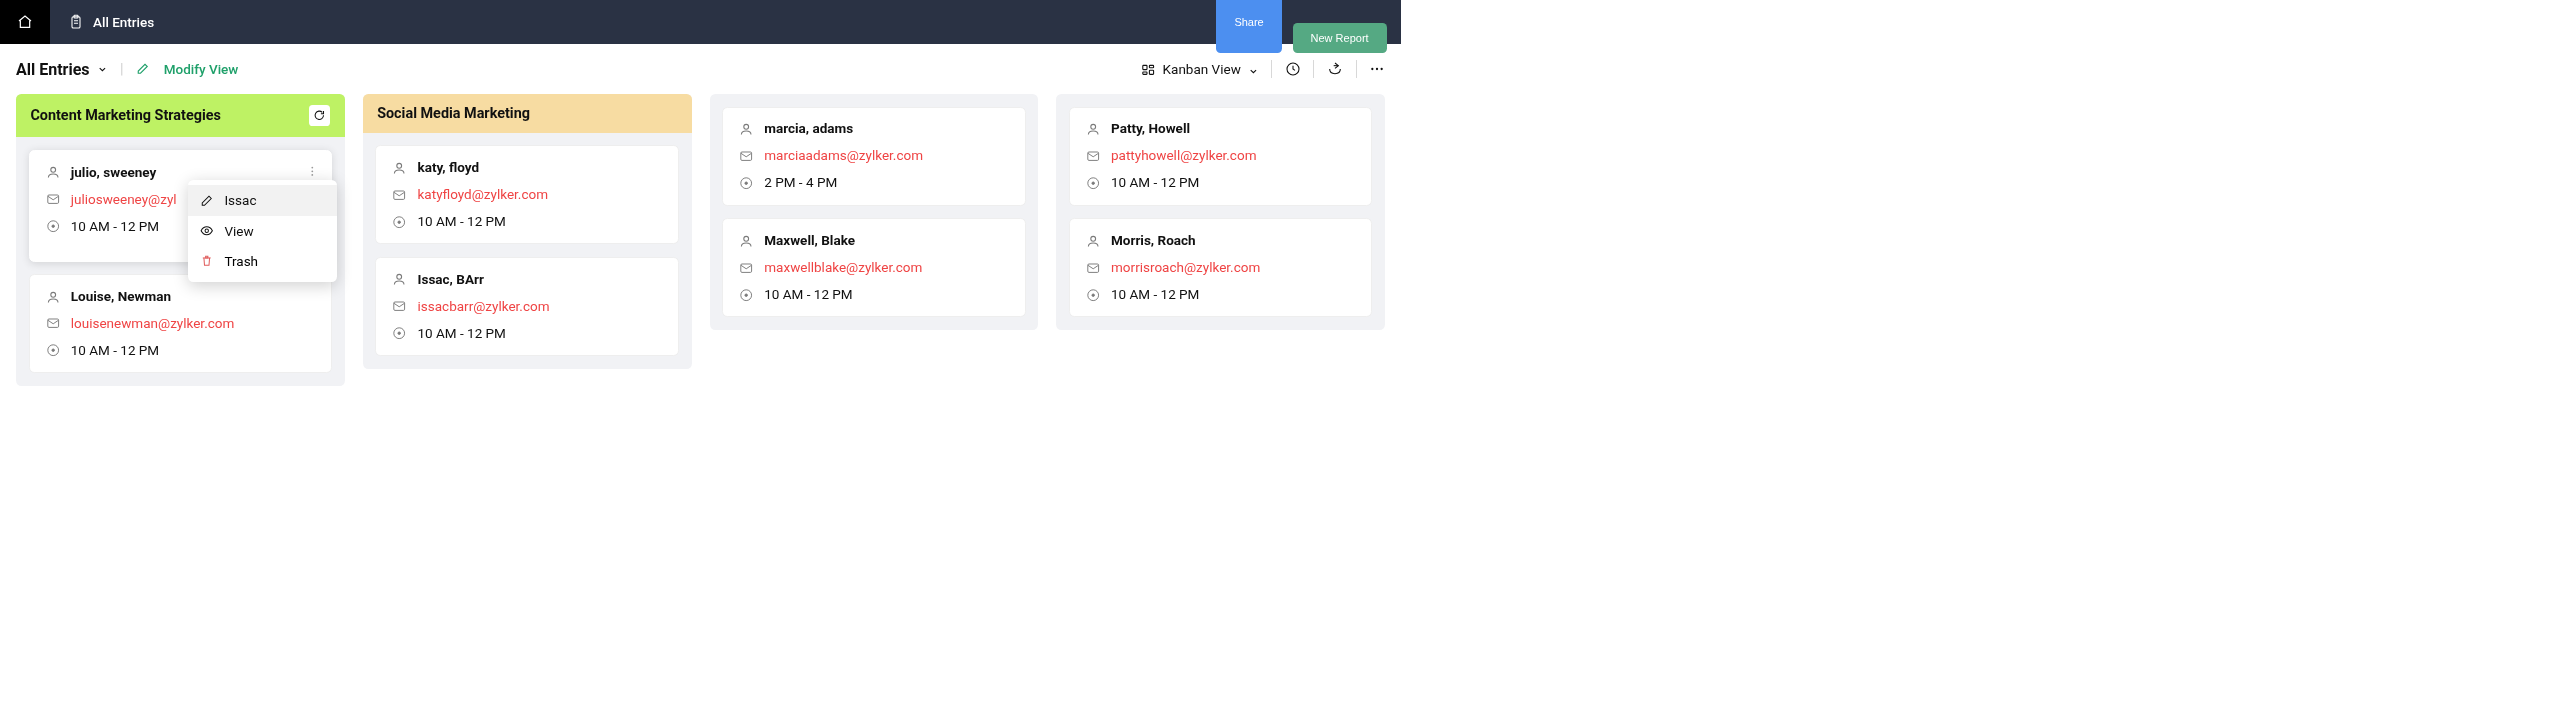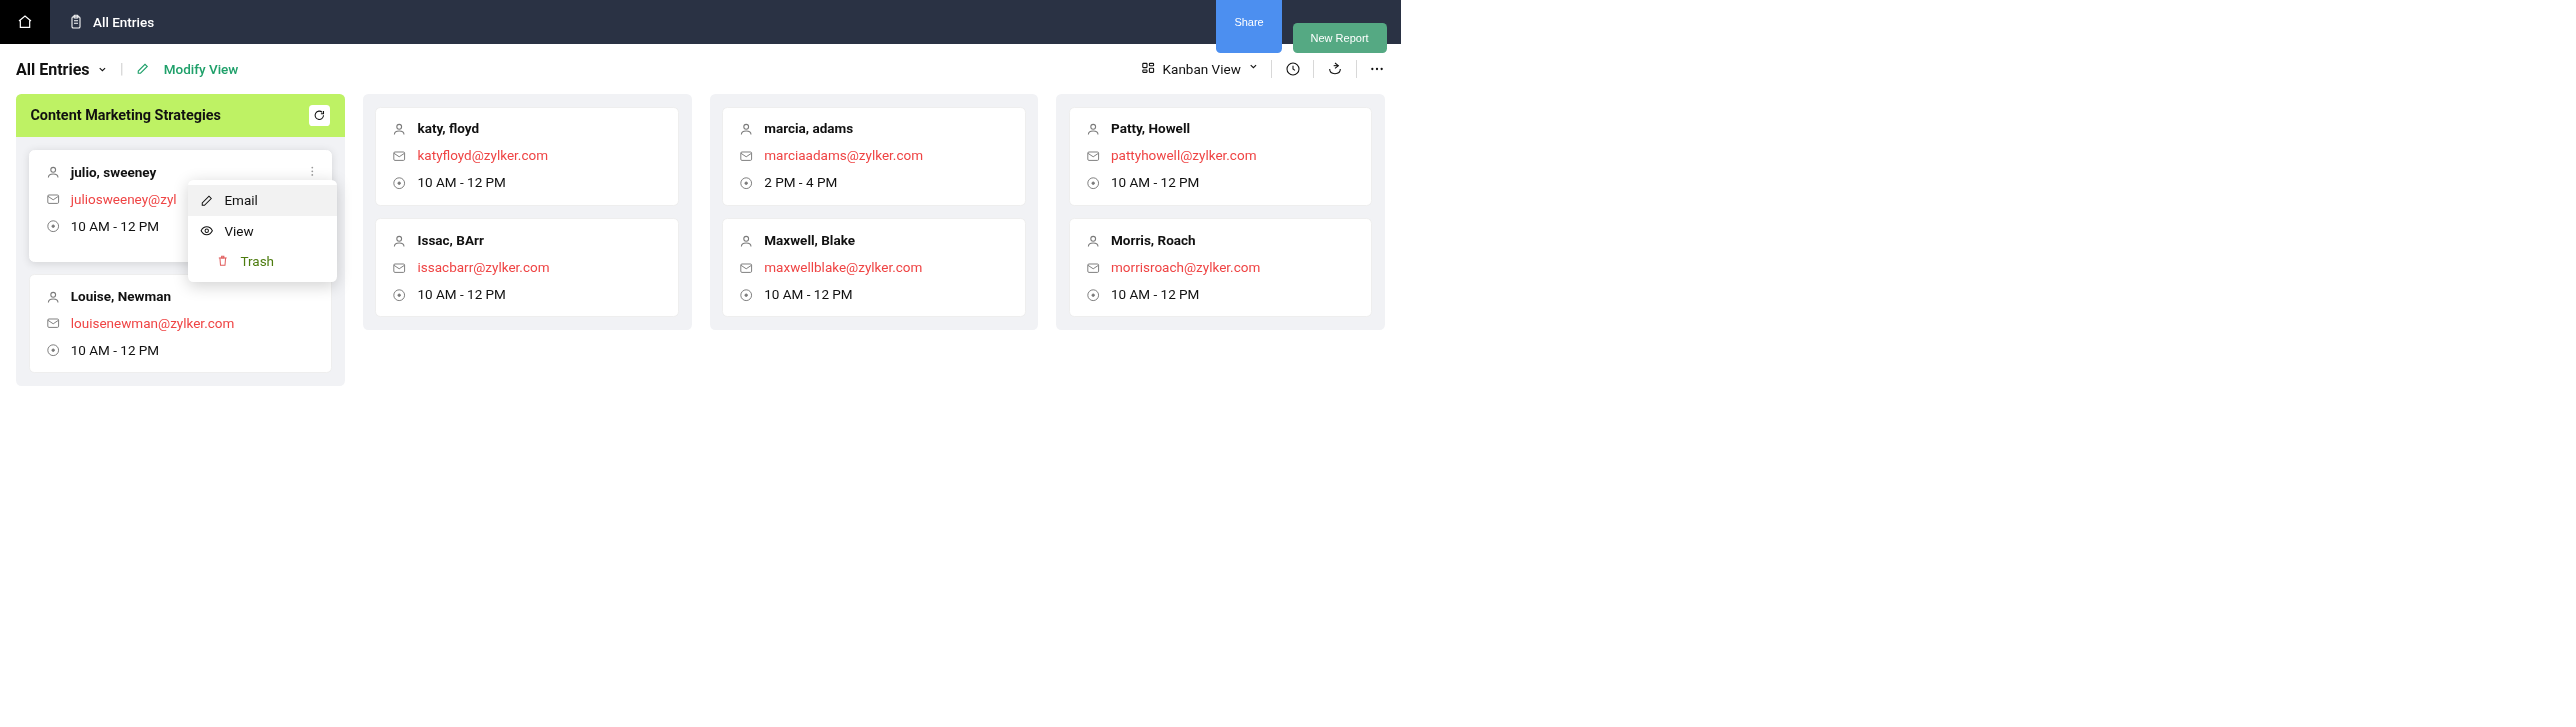--- a/index.html
+++ b/index.html
@@ -15,21 +15,21 @@
   .btn-share { background: #4c8ff0; }
   .btn-new { background: #55a983; margin-top: 32px; }
 
   
   .secondbar { display: flex; align-items: center; height: 50px; padding: 0 16px; background: #fff; }
   .view-title { display: flex; align-items: center; gap: 7.2px; font-size: 16px; font-weight: 700; cursor:pointer; }
   .sep { color: #d0d0d0; margin: 0 12.6px; }
   .modify { display: flex; align-items: center; gap: 14px; color: #1fa06a; font-size: 13.5px; font-weight: 500; cursor:pointer; }
   .flex-spacer { flex:1; }
   .right-controls { display:flex; align-items:center; gap:12.6px; }
-  .kanban-select { display:flex; align-items:flex-start; gap:7.2px; font-size:13.5px; cursor:pointer; }
+  .kanban-select { display:flex; align-items:flex-end; gap:7.2px; font-size:13.5px; cursor:pointer; }
   .divider { width:0.9px; height:18px; background:#d8d8d8; }
   .icon-btn { cursor:pointer; display:flex; align-items:center; }
 
   
   .board { display:flex; gap:18px; padding: 0 16px 18px 16px; align-items:flex-start; }
   .column { width: 346px; background:#f1f2f5; border-radius:5.4px; overflow:visible; }
   .col-header { display:flex; align-items:center; justify-content:space-between; padding: 10.8px 14.4px; font-size:14.4px; font-weight:700; border-radius:5.4px 5.4px 0 0; }
   .col-header.pink { background:#bef264; }
   .col-header.yellow { background:#f7dca2; }
   .col-header.purple { background:#d4bff3; }
@@ -43,21 +43,21 @@
   .card-row:last-child { margin-bottom:0; }
   .card-name { font-weight:700; }
   .card-email { color:#ef4444;text-align:center; }
   .card-time { color:#111; }
   .dots { position:absolute; top:14.4px; right:12.6px; cursor:pointer; }
 
   
   .ctx-menu { position:absolute; top:29px; right:-5.4px; width:149px; background:#fff; border-radius:5.4px; box-shadow:0 3.6px 16px rgba(0,0,0,0.18); padding:5.4px 0; z-index:10; }
   .ctx-item { display:flex; align-items:center; gap:10.8px; padding:7.2px 12.6px; font-size:13.5px; cursor:pointer; }
   .ctx-item.hover { background:#f2f2f2; }
-  .ctx-item.trash { color:#4d7c0f;margin-left:16px; }
+  .ctx-item.trash { color:#000000; }
   .ctx-trash-icon { color:#e05b5b; }
 
   svg { display:block; }
 </style>
 </head>
 <body>
 
 <div class="topbar">
   <div class="home-btn">
     <svg width="16" height="16" viewBox="0 0 24 24" fill="none" stroke="#fff" stroke-width="1.8">
@@ -180,21 +180,21 @@
               <circle cx="12" cy="19" r="1.7"></circle>
             </svg>
           </div>
           <div class="ctx-menu">
             <div class="ctx-item hover">
               <span>
                 <svg width="13.5" height="13.5" viewBox="0 0 24 24" fill="none" stroke="#111" stroke-width="1.8">
                   <path d="M4 20h4L20 8l-4-4L4 16v4z"></path>
                 </svg>
               </span>
-              <span>Email</span>
+              <span>Issac</span>
             </div>
             <div class="ctx-item">
               <span>
                 <svg width="13.5" height="13.5" viewBox="0 0 24 24" fill="none" stroke="#111" stroke-width="1.8">
                   <path d="M2 12s3.5-7 10-7 10 7 10 7-3.5 7-10 7S2 12 2 12z"></path>
                   <circle cx="12" cy="12" r="3"></circle>
                 </svg>
               </span>
               <span>View</span>
             </div>
@@ -235,20 +235,23 @@
                 <circle cx="12" cy="12" r="9"></circle>
                 <circle cx="12" cy="12" r="2" fill="#7a7a7a"></circle>
               </svg>
             </span>
             <span class="card-time">10 AM - 12 PM</span>
           </div>
         </div>
       </div>
     </div>
     <div class="column">
+      <div class="col-header yellow">
+        <span>Social Media Marketing</span>
+      </div>
       <div class="col-body">
         <div class="card">
           <div class="card-row">
             <span>
               <svg width="14.4" height="14.4" viewBox="0 0 24 24" fill="none" stroke="#7a7a7a" stroke-width="1.8">
                 <circle cx="12" cy="8" r="4"></circle>
                 <path d="M4 21c0-4 4-6 8-6s8 2 8 6"></path>
               </svg>
             </span>
             <span class="card-name">katy, floyd</span>

